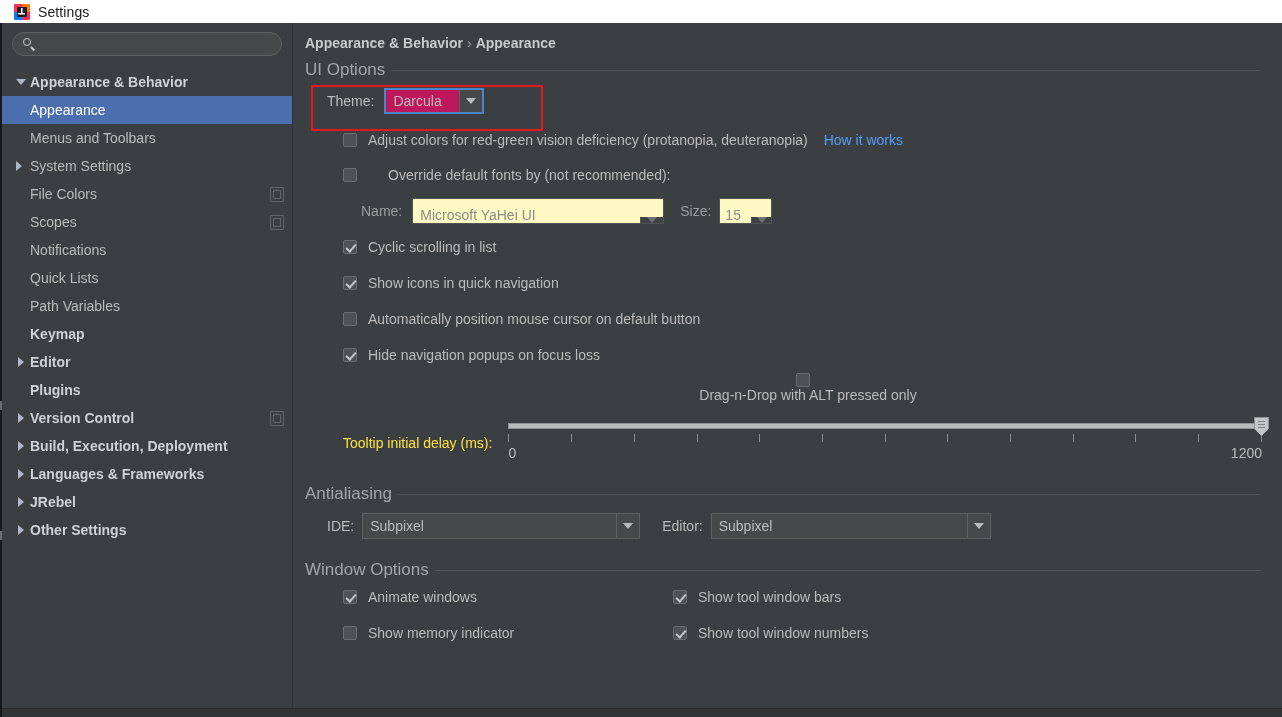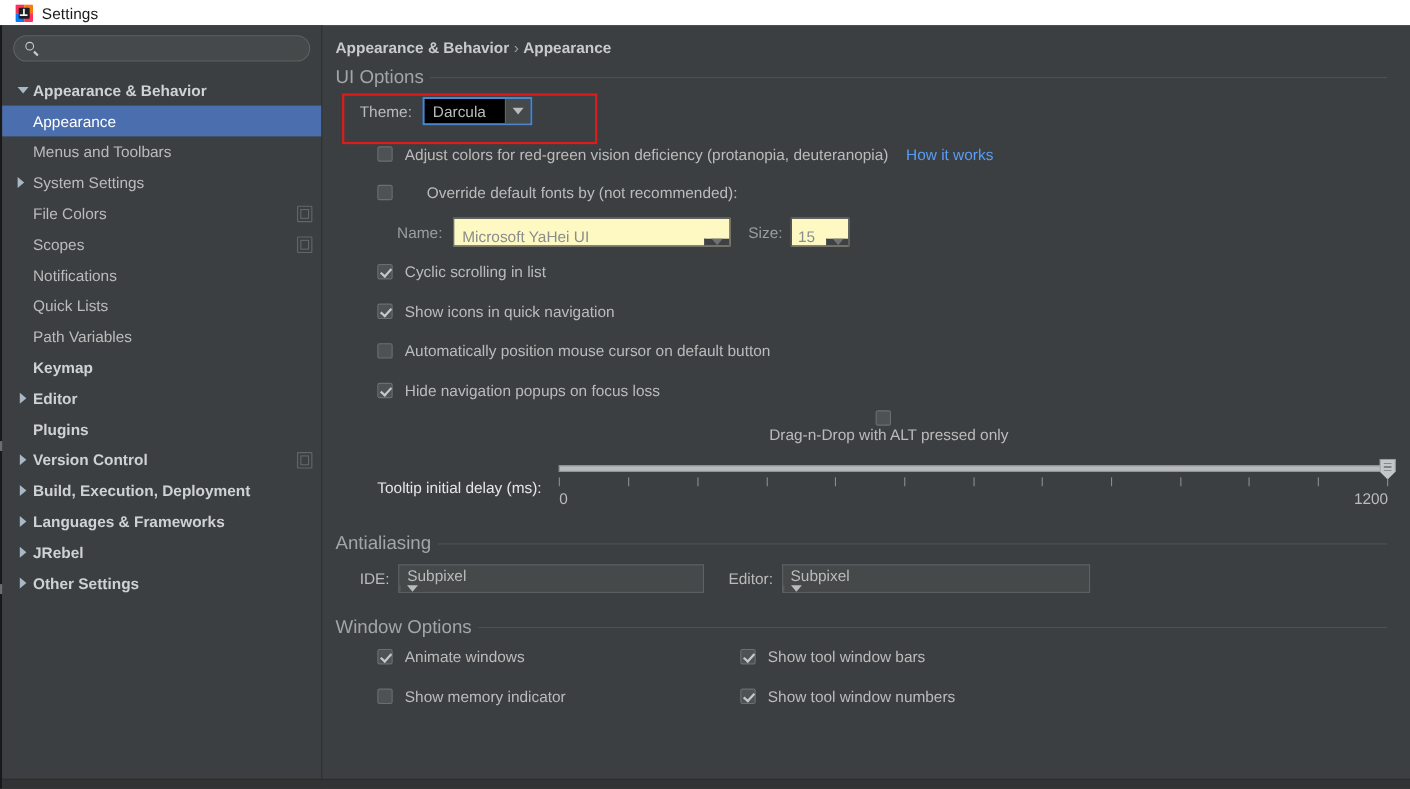--- a/index.html
+++ b/index.html
@@ -297,21 +297,21 @@
     display: flex;
     align-items: stretch;
     background: #45494a;
     border: 1px solid #5e6263;
     box-sizing: border-box;
     height: 26px;
     position: relative;
   }
   .combo.focused {
     border: 2px solid #4b86c8;
-    background: #000000;
+    background: #be185d;
   }
   .combo .val {
     display: flex;
     align-items: center;
     padding: 0 7px;
     font-size: 14px;
     color: #bbbbbb;
     white-space: nowrap;
     overflow: hidden;
     flex: 1;
@@ -342,21 +342,21 @@
 
   
   .slider-row {
     display: flex;
     align-items: flex-start;
     height: 56px;
     padding-top: 6px;
   }
   .slider-label {
     font-size: 14px;
-    color: #e5e5e5;
+    color: #fde047;
     white-space: nowrap;
     padding-top: 20px;
   }
   .slider-area {
     flex: 1;
     margin-left: 16px;
     position: relative;
     height: 52px;
   }
   .slider-track {
@@ -409,21 +409,21 @@
   }
 
   .aa-row {
     display: flex;
     align-items: center;
     height: 46px;
     padding-left: 22px;
     gap: 0;
   }
   .aa-row .field-label { margin-right: 8px; }
-  .aa-combo { width: 278px; flex-direction: column; }
+  .aa-combo { width: 278px; }
   .aa-gap { width: 22px; flex: none; }
 
   .two-col {
     display: flex;
     height: 36px;
   }
   .col-a { width: 330px; display: flex; align-items: center; }
   .col-b { display: flex; align-items: center; }
 
   .indent { padding-left: 38px; }

